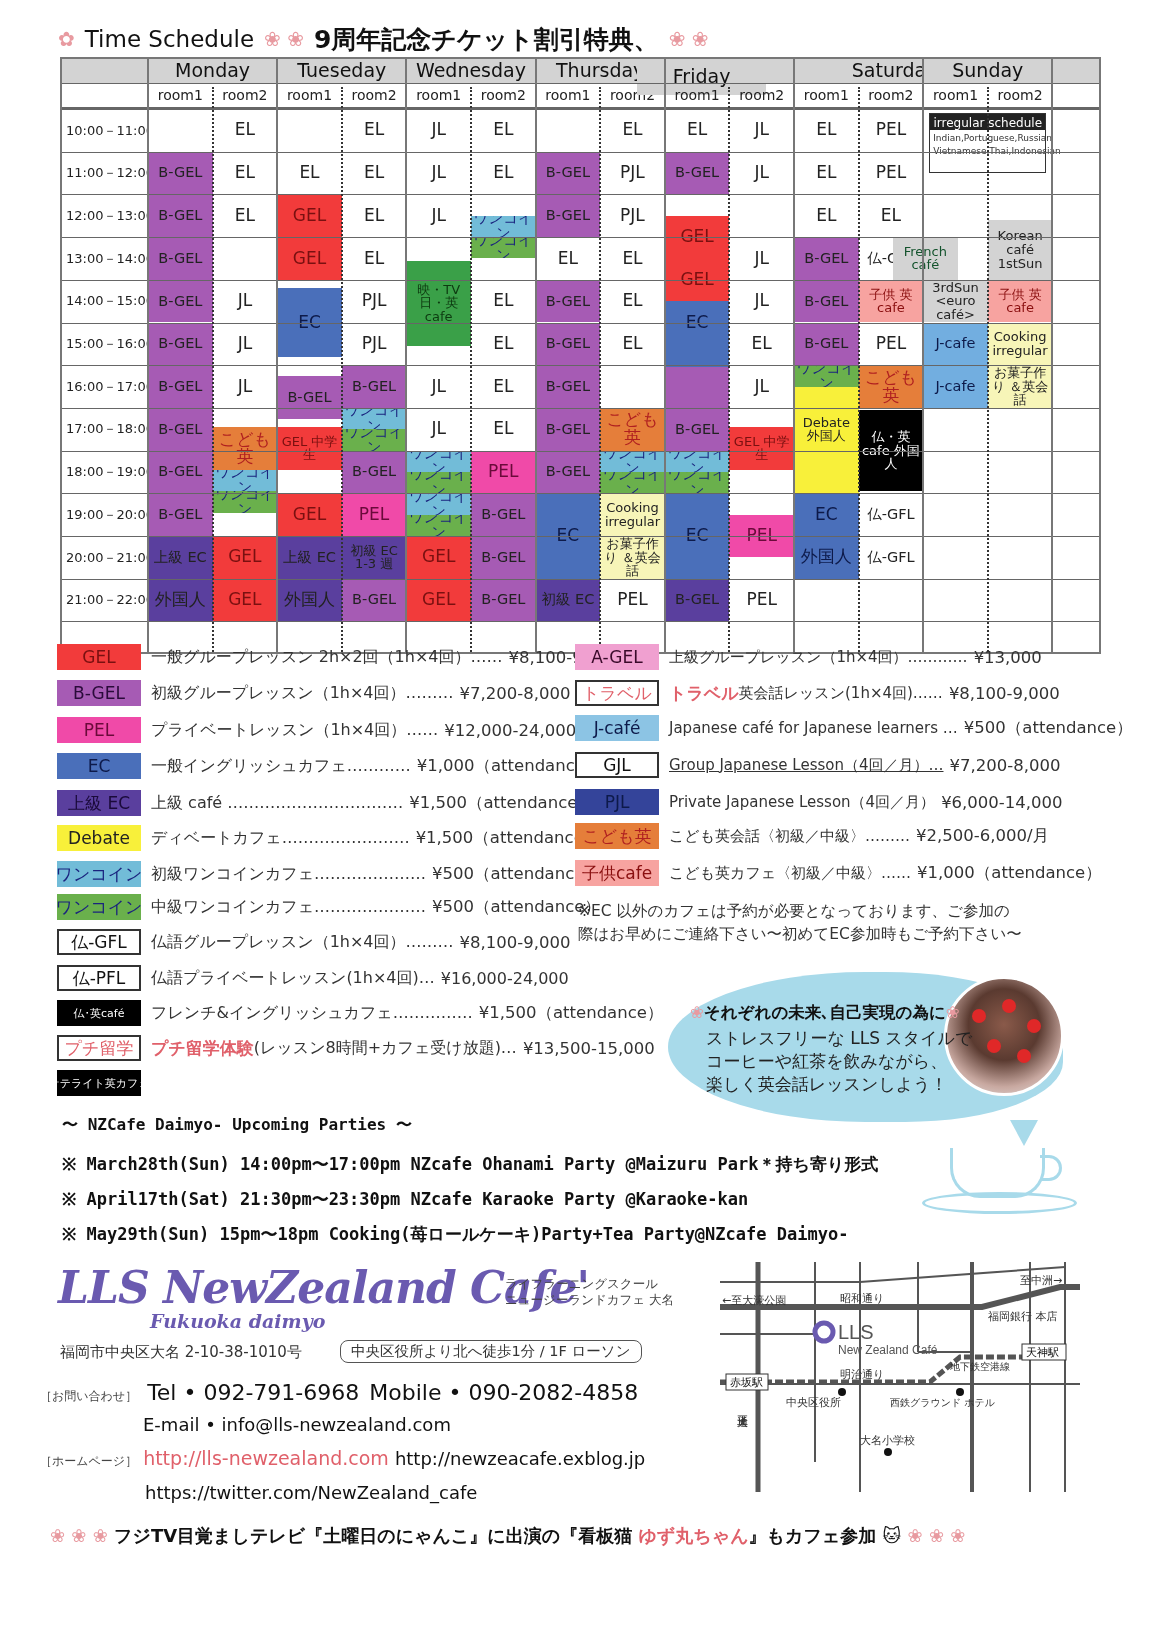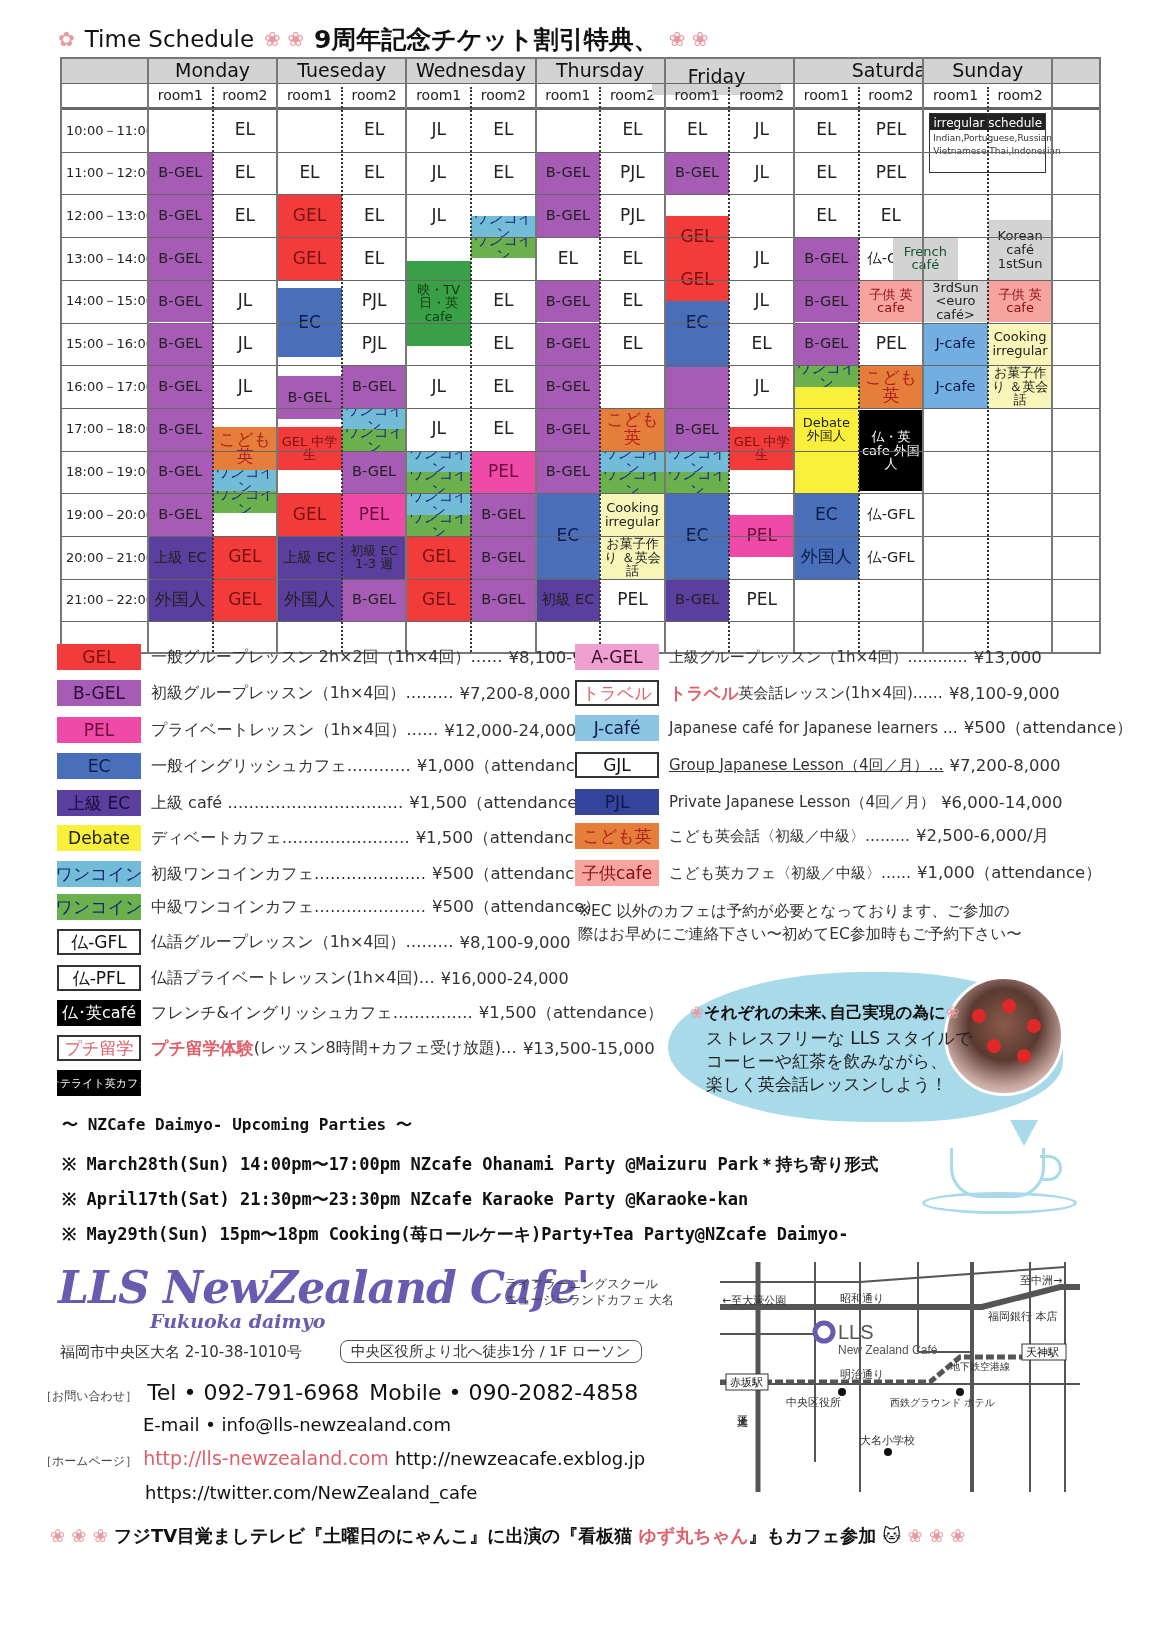--- a/index.html
+++ b/index.html
@@ -41,21 +41,21 @@
     <div class="cell sub" style="left: 150.6px; top: 24px; width: 64.6px; height: 24px;">room2</div>
     <div class="cell hdr" style="left: 215.2px; top: 0px; width: 129.2px; height: 24px;">Tueseday</div>
     <div class="cell sub" style="left: 215.2px; top: 24px; width: 64.6px; height: 24px;">room1</div>
     <div class="cell sub" style="left: 279.8px; top: 24px; width: 64.6px; height: 24px;">room2</div>
     <div class="cell hdr" style="left: 344.4px; top: 0px; width: 129.2px; height: 24px;">Wednesday</div>
     <div class="cell sub" style="left: 344.4px; top: 24px; width: 64.6px; height: 24px;">room1</div>
     <div class="cell sub" style="left: 409px; top: 24px; width: 64.6px; height: 24px;">room2</div>
     <div class="cell hdr" style="left: 473.6px; top: 0px; width: 129.2px; height: 24px;">Thursday</div>
     <div class="cell sub" style="left: 473.6px; top: 24px; width: 64.6px; height: 24px;">room1</div>
     <div class="cell sub" style="left: 538.2px; top: 24px; width: 64.6px; height: 24px;">room2</div>
-    <div class="cell hdr" style="left: 590px; top: 0px; width: 129.2px; height: 36px;">Friday</div>
+    <div class="cell hdr" style="left: 575px; top: 0px; width: 129.2px; height: 36px;">Friday</div>
     <div class="cell sub" style="left: 602.8px; top: 24px; width: 64.6px; height: 24px;">room1</div>
     <div class="cell sub" style="left: 667.4px; top: 24px; width: 64.6px; height: 24px;">room2</div>
     <div class="cell hdr" style="left: 732px; top: 0px; width: 129.2px; height: 24px; margin-left: 36px;">Saturday</div>
     <div class="cell sub" style="left: 732px; top: 24px; width: 64.6px; height: 24px;">room1</div>
     <div class="cell sub" style="left: 796.6px; top: 24px; width: 64.6px; height: 24px;">room2</div>
     <div class="cell hdr" style="left: 861.2px; top: 0px; width: 129.2px; height: 24px;">Sunday</div>
     <div class="cell sub" style="left: 861.2px; top: 24px; width: 64.6px; height: 24px;">room1</div>
     <div class="cell sub" style="left: 925.8px; top: 24px; width: 64.6px; height: 24px;">room2</div>
     <div class="cell time" style="left: 0px; top: 50px; width: 86px; height: 42.7px;">10:00－11:00</div>
     <div class="cell time" style="left: 0px; top: 92.7px; width: 86px; height: 42.7px;">11:00－12:00</div>
@@ -292,21 +292,21 @@
       <div class="badge" style="background: rgb(255, 255, 255); color: rgb(17, 17, 17); border: 2px solid rgb(51, 51, 51);">仏-GFL</div>
       <span style="font-size: 16px;">仏語グループレッスン（1h×4回）………</span>
       <span style="margin-left: 6px; font-size: 16.5px;">¥8,100-9,000</span>
     </div>
     <div class="legend-item" style="left: 57px; top: 965px;">
       <div class="badge" style="background: rgb(255, 255, 255); color: rgb(17, 17, 17); border: 2px solid rgb(51, 51, 51);">仏-PFL</div>
       <span style="font-size: 16px;">仏語プライベートレッスン(1h×4回)…</span>
       <span style="margin-left: 6px; font-size: 16px;">¥16,000-24,000</span>
     </div>
     <div class="legend-item" style="left: 57px; top: 1000px;">
-      <div class="badge" style="background: rgb(0, 0, 0); color: rgb(255, 255, 255); font-size: 16px;">仏･英café</div>
+      <div class="badge" style="background: rgb(0, 0, 0); color: rgb(255, 255, 255); font-size: 11px;">仏･英café</div>
       <span style="font-size: 16px;">フレンチ&amp;イングリッシュカフェ……………</span>
       <span style="margin-left: 6px; font-size: 16.5px;">¥1,500（attendance）</span>
     </div>
     <div class="legend-item" style="left: 57px; top: 1035px;">
       <div class="badge" style="background: rgb(255, 255, 255); color: rgb(224, 96, 106); border: 2px solid rgb(51, 51, 51);">プチ留学</div>
       <span style="color: rgb(224, 96, 106); font-weight: bold;">プチ留学体験</span>
       <span style="font-size: 16px;">(レッスン8時間+カフェ受け放題)…</span>
       <span style="margin-left: 6px; font-size: 16.5px;">¥13,500-15,000</span>
     </div>
     <div class="legend-item" style="left: 57px; top: 1070px;">

